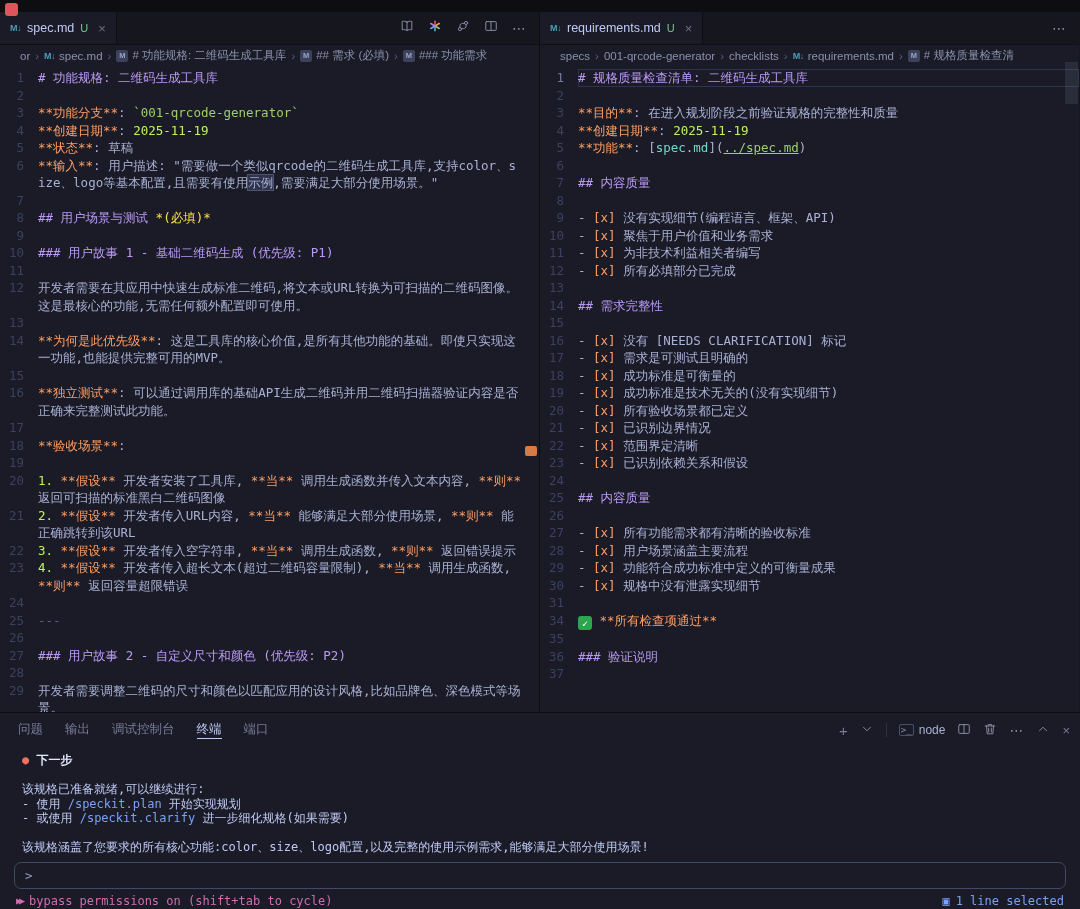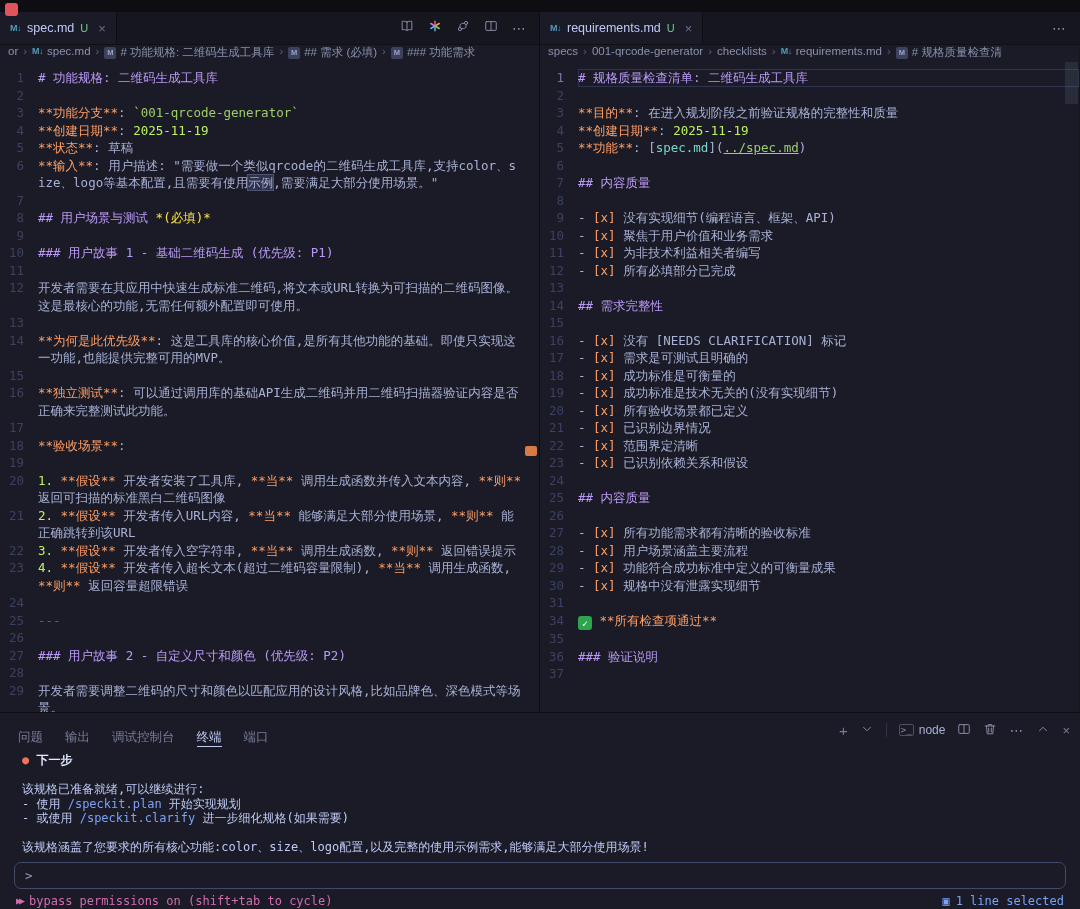--- a/index.html
+++ b/index.html
@@ -14,21 +14,21 @@
   .group.right{width:540px;border-left:1px solid #0d0d12}
 
   .tabbar{height:33px;background:#16161e;display:flex;align-items:stretch;flex:none;border-bottom:1px solid #101014}
   .tab{display:flex;align-items:center;gap:6px;padding:0 10px;background:#1a1b26;border-right:1px solid #0d0d12;font-size:12.5px;color:#c0caf5;cursor:pointer}
   .git-u{color:#73c991;font-size:11px}
   .tab-close{color:#6b7089;margin-left:4px;font-size:13px}
   .tab-actions{margin-left:auto;display:flex;align-items:center;gap:14px;padding:0 12px;color:#8a8fa8}
   .svgi{width:14px;height:14px;stroke:#8a8fa8;fill:none;stroke-width:1.1;stroke-linecap:round;stroke-linejoin:round}
   .more{font-size:14px;color:#8a8fa8;letter-spacing:1px}
 
-  .breadcrumb{height:21px;display:flex;align-items:flex-start;gap:5px;padding:0 8px;font-size:11.5px;color:#8a91ad;flex:none;white-space:nowrap;overflow:hidden}
+  .breadcrumb{height:21px;display:flex;align-items:center;gap:5px;padding:0 20px;font-size:11.5px;color:#8a91ad;flex:none;white-space:nowrap;overflow:hidden}
   .bc-sep{color:#565f89}
   .bc-item{display:inline-flex;align-items:center;gap:4px;cursor:pointer}
   .mdicon{color:#519aba;font-weight:700;font-size:9px;letter-spacing:-.5px}
   .symicon{width:12px;height:12px;background:#3d425c;color:#9aa2c5;font-size:7.5px;border-radius:2px;display:inline-flex;align-items:center;justify-content:center;font-weight:700}
 
   .editor{flex:1;overflow:hidden;padding-top:3px;font-family:"DejaVu Sans Mono","DejaVu Sans",monospace;font-size:12.5px;line-height:17.5px}
   .line{display:flex}
   .ln{flex:none;width:38px;text-align:right;padding-right:14px;color:#3b4261;user-select:none}
   .line.cur .ln{color:#737aa2}
   .code{flex:1;padding-right:16px;white-space:pre-wrap;word-break:break-all;color:#a9b1d6;min-height:17.5px}
@@ -38,21 +38,21 @@
   .tk-n{color:#bef264}.tk-c{color:#9ece6a}.tk-x{color:#ff9e64}
   .tk-hr{color:#565f89}.tk-link{color:#73daca}
   .tk-url{color:#9ece6a;text-decoration:underline}
   .hl{background:rgba(90,100,150,.35);box-shadow:0 0 0 1px rgba(130,140,190,.5)}
   .ic.check-icon{display:inline-flex;width:14px;height:14px;background:#2da44e;color:#fff;border-radius:3px;align-items:center;justify-content:center;font-size:10px;font-weight:700;vertical-align:-2px}
   .ovr-marker{position:absolute;right:2px;top:434px;width:12px;height:10px;background:#d87a45;border-radius:2px;z-index:5}
   .scroll-thumb{position:absolute;right:1px;top:50px;width:13px;height:42px;background:rgba(160,170,200,.12);z-index:5}
 
   .panel{flex:1;background:#1a1b26;border-top:1px solid #0d0d12;display:flex;flex-direction:column}
   .panel-header{height:34px;display:flex;align-items:center;padding:0 10px 0 18px;flex:none}
-  .panel-tabs{display:flex;gap:22px;font-size:12.5px;color:#787c99;height:100%;align-items:flex-end}
+  .panel-tabs{display:flex;gap:22px;font-size:12.5px;color:#787c99;height:100%;align-items:center}
   .panel-tab{display:flex;align-items:center;border-bottom:1px solid transparent;cursor:pointer}
   .panel-tab.active{color:#c0caf5;border-bottom-color:#c0caf5}
   .panel-actions{margin-left:auto;display:flex;align-items:center;gap:12px;color:#787c99;font-size:13px}
   .pa-plus{font-size:15px}
   .pa-div{width:1px;height:14px;background:#2f3247}
   .term-sel{display:flex;align-items:center;gap:5px;font-size:12px;color:#a9b1d6}
   .term-ic{font-family:"DejaVu Sans Mono",monospace;font-size:9px;color:#8a8fa8;border:1px solid #4a4f6a;border-radius:2px;padding:0 1px;line-height:10px}
 
   .terminal{padding:6px 0 0 22px;font-family:"DejaVu Sans Mono","DejaVu Sans",monospace;font-size:12px;line-height:14.5px;flex:none}
   .tline{min-height:14.5px;white-space:pre-wrap}

